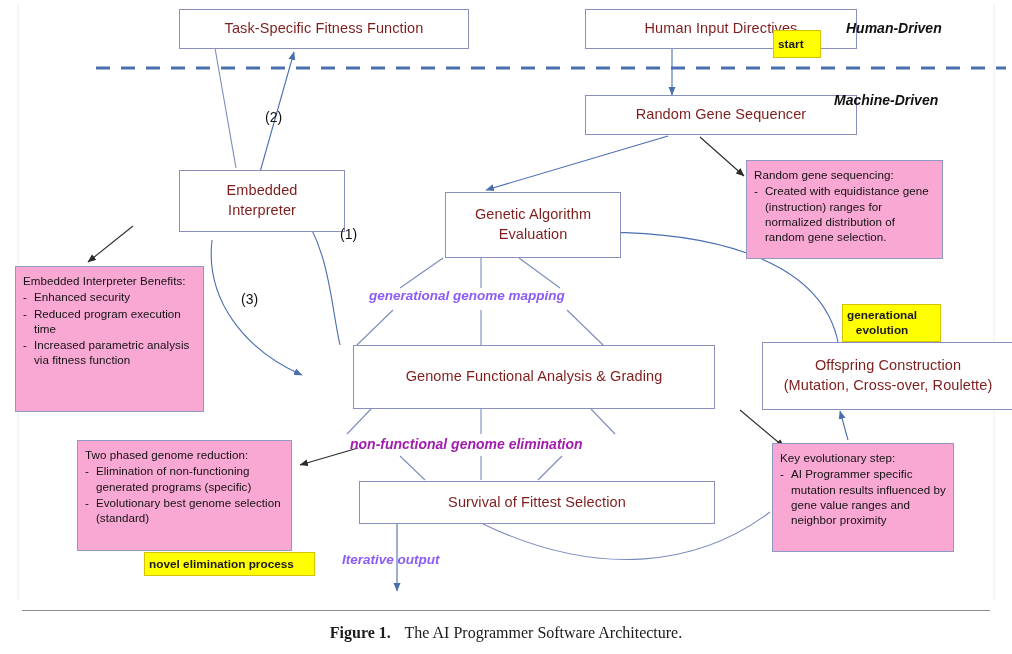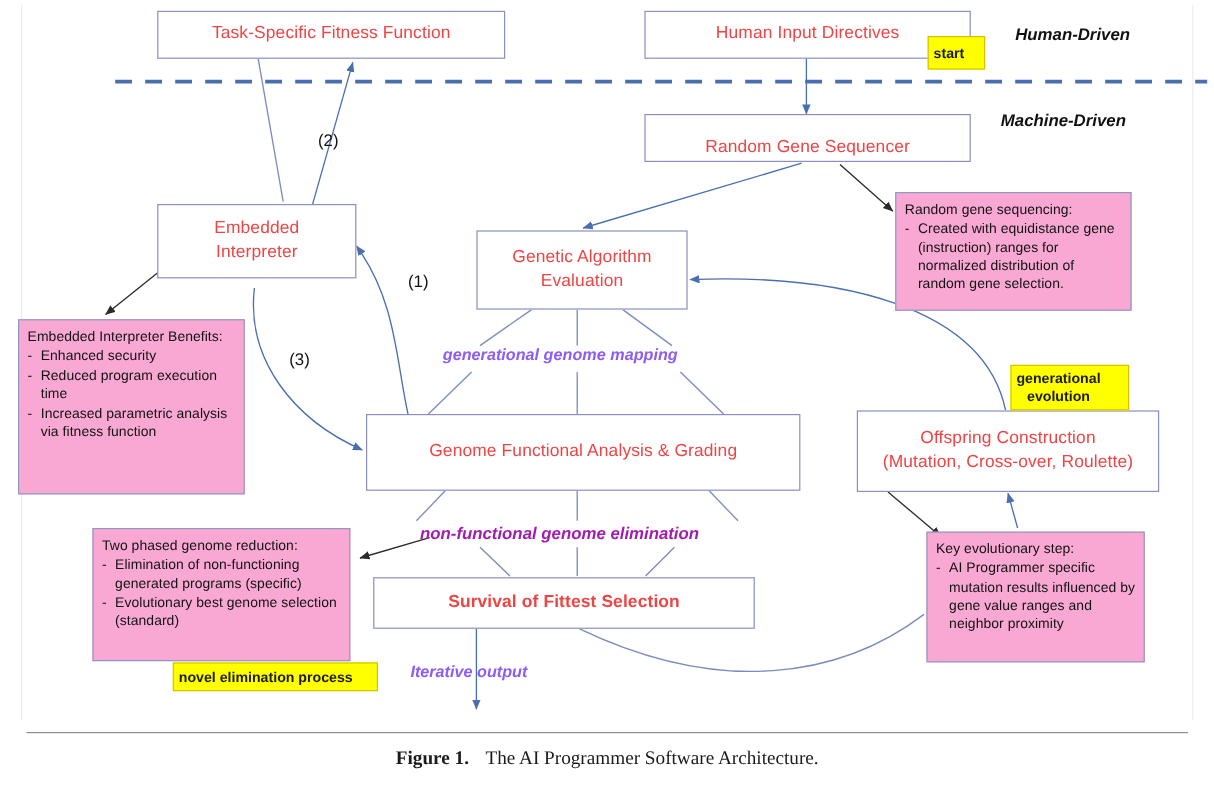--- a/index.html
+++ b/index.html
@@ -8,23 +8,24 @@
   #svg-layer{position:absolute;left:0;top:0;width:1012px;height:654px;}
 
   .node{
     position:absolute;
     box-sizing:border-box;
     border:1px solid #8a8fbf;
     background:#ffffff;
     display:flex;align-items:center;justify-content:center;
     text-align:center;
     font-size:14.5px;
-    color:#ef4444;
+    color:#7f1d1d;
     line-height:1.35;
     letter-spacing:.1px;
+    margin-left:48px;
   }
   .note{
     position:absolute;
     box-sizing:border-box;
     border:1px solid #9098c4;
     background:#f9a8d4;
     font-size:11.6px;
     color:#111111;
     line-height:1.32;
     padding:6px 7px 6px 7px;
@@ -159,21 +160,21 @@
   </svg>
 
   <div class="node" style="left:131px;top:9px;width:290px;height:40px;">
     <span>Task-Specific Fitness Function</span>
   </div>
 
   <div class="node" style="left:537px;top:9px;width:272px;height:40px;">
     <span>Human Input Directives</span>
   </div>
 
-  <div class="node" style="left:537px;top:95px;width:272px;height:40px;align-items:flex-end;">
+  <div class="node" style="left:537px;top:95px;width:272px;height:40px;">
     <span>Random Gene Sequencer</span>
   </div>
 
   <div class="node" style="left:131px;top:170px;width:166px;height:62px;white-space:pre-line;">
     <span>Embedded
 Interpreter</span>
   </div>
 
   <div class="node" style="left:397px;top:192px;width:176px;height:66px;white-space:pre-line;">
     <span>Genetic Algorithm
@@ -182,21 +183,21 @@
 
   <div class="node" style="left:305px;top:345px;width:362px;height:64px;">
     <span>Genome Functional Analysis &amp; Grading</span>
   </div>
 
   <div class="node" style="left:714px;top:342px;width:252px;height:68px;white-space:pre-line;">
     <span>Offspring Construction
 (Mutation, Cross-over, Roulette)</span>
   </div>
 
-  <div class="node" style="left:311px;top:481px;width:318px;height:43px;font-weight:bold;">
+  <div class="node" style="left:311px;top:481px;width:356px;height:43px;">
     <span>Survival of Fittest Selection</span>
   </div>
 
   <div class="note" style="left:746px;top:160px;width:197px;height:99px;">
     <span class="nt">Random gene sequencing:</span>
     <ul>
       <li>
           <span class="dash">-</span>
           <span class="txt">Created with equidistance gene (instruction) ranges for normalized distribution of random gene selection.</span>
         </li>

